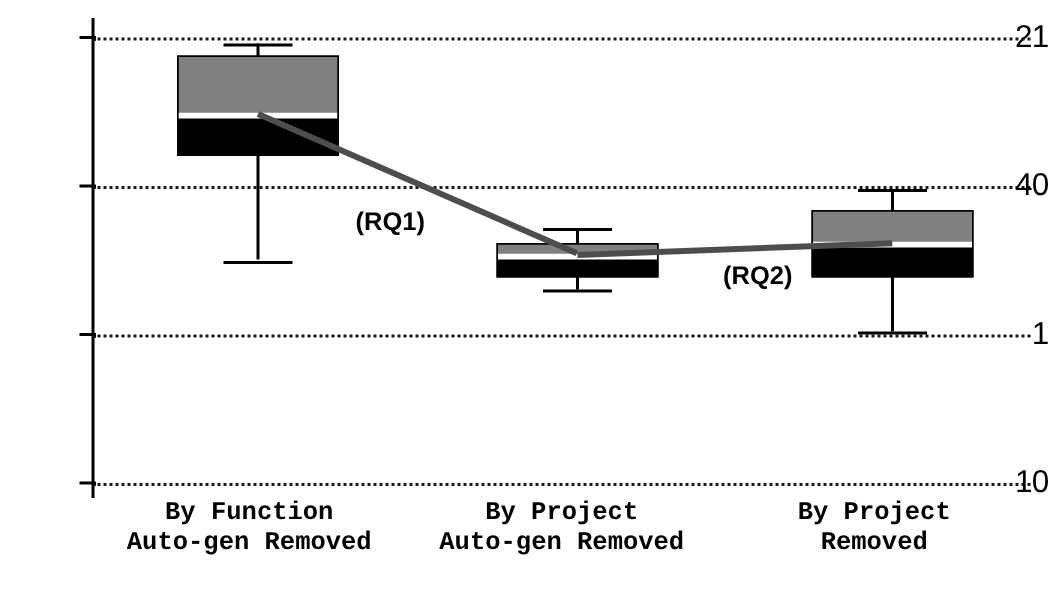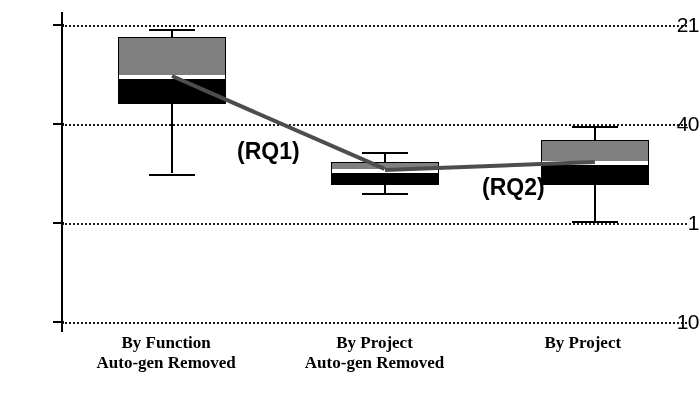--- a/index.html
+++ b/index.html
@@ -24,27 +24,27 @@
   .whisk-cap{position:absolute;height:2px;background:#000;}
 
   .box-outline{position:absolute;box-sizing:border-box;border:1px solid #000;background:#000;overflow:hidden;}
   .box-upper{position:absolute;left:0;right:0;background:#808080;}
   .box-median{position:absolute;left:0;right:0;background:#ffffff;}
 
   
   .connector{position:absolute;background:#4d4d4d;height:4px;transform-origin:0 50%;}
 
   
-  .ann{position:absolute;font-size:23px;font-weight:bold;color:#000;white-space:nowrap;
+  .ann{position:absolute;font-size:17px;font-weight:bold;color:#000;white-space:nowrap;
        font-family:"Liberation Sans",sans-serif;}
 
   
   .catlabels{position:absolute;left:62px;top:333px;width:625px;height:77px;display:flex;}
   .cat{flex:1;text-align:center;font-size:17px;font-weight:bold;color:#000;
-       line-height:1.18;font-family:Liberation Serif, serif;}
+       line-height:1.18;font-family:Liberation Mono, monospace;}
   .cat .l1{display:block;}
   .cat .l2{display:block;}
   .cat .l3{display:block;}
 </style>
 </head>
 <body>
 
 <div id="chart-root">
 
   <div class="axis-line"></div>
@@ -104,16 +104,17 @@
     <div class="cat">
       <span class="l1">By Function</span>
       <span class="l2">Auto-gen Removed</span>
     </div>
     <div class="cat">
       <span class="l1">By Project</span>
       <span class="l2">Auto-gen Removed</span>
     </div>
     <div class="cat">
       <span class="l1">By Project</span>
+      <span class="l3">Removed</span>
     </div>
   </div>
 
 </div>
 
 </body></html>

